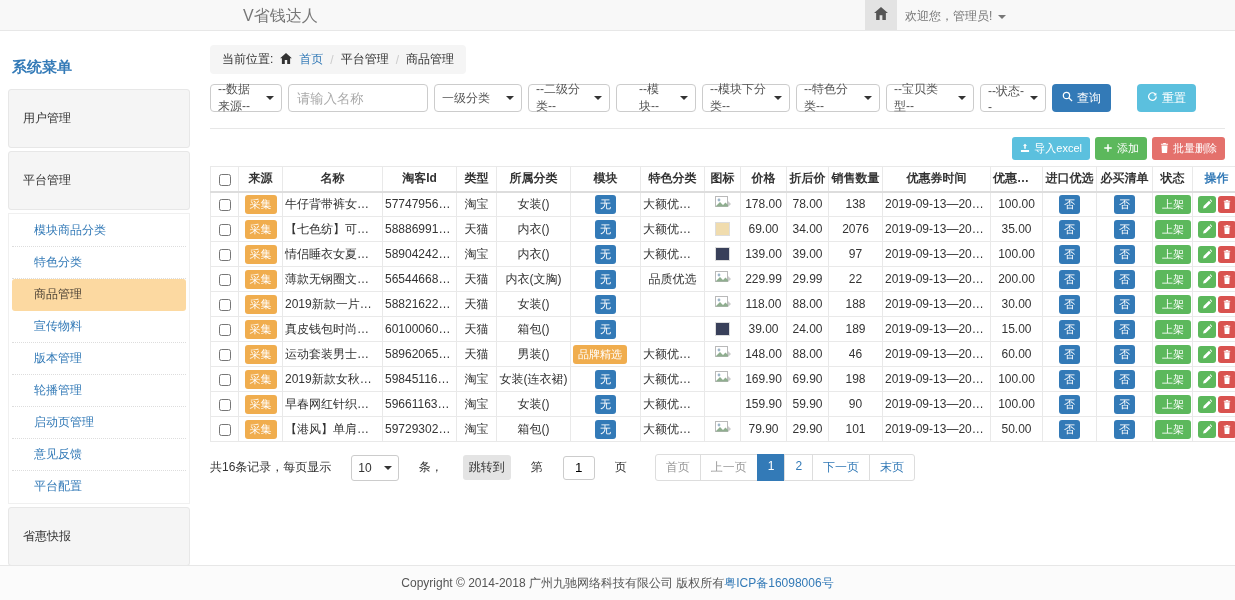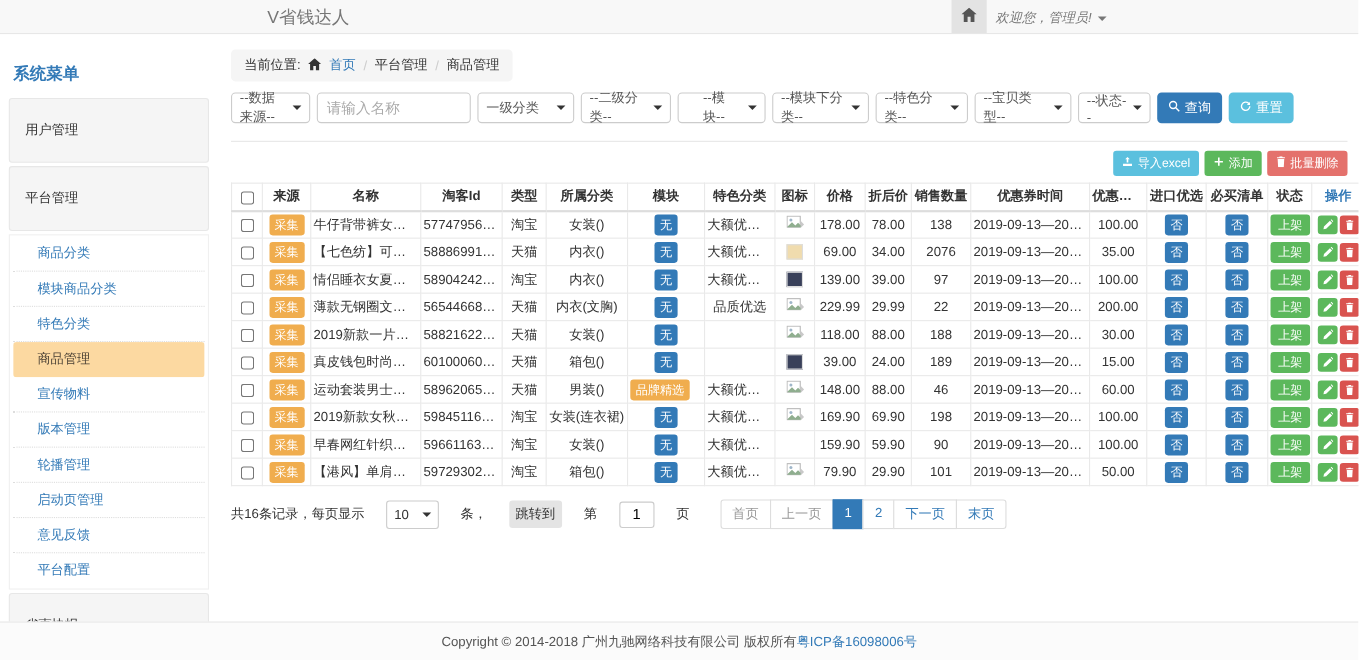--- a/index.html
+++ b/index.html
@@ -8,21 +8,21 @@
     width:1235px; height:600px; overflow:hidden; position:relative;
     font-family:"Liberation Sans","DejaVu Sans",sans-serif;
     font-size:12px; color:#333; background:#fff;
   }
   
   .topbar { position:absolute; top:0; left:0; right:0; height:31px;
     background:#f8f8f8; border-bottom:1px solid #e7e7e7; }
   .brand { position:absolute; left:243px; top:6px; color:#777; font-size:16px; }
   .home-btn { position:absolute; left:865px; top:0; width:32px; height:30px;
     background:#e3e3e3; display:flex; align-items:center; justify-content:center; cursor:pointer; }
-  .welcome { position:absolute; left:905px; top:8px; color:#777; cursor:pointer; display:flex; align-items:center; gap:6px;font-style:italic; }
+  .welcome { position:absolute; left:905px; top:8px; color:#777; cursor:pointer; display:flex; align-items:center; gap:6px; }
   .caret-down { width:0; height:0; border-left:4px solid transparent; border-right:4px solid transparent; border-top:4px solid #777; display:inline-block; }
   
   .sidebar { position:absolute; left:8px; top:48px; width:182px; }
   .sidebar-title { color:#337ab7; font-size:15px; font-weight:bold; padding:10px 4px 12px; }
   .menu-group { background:#f5f5f5; border:1px solid #e7e7e7; border-radius:3px;
     padding:20px 14px; margin-bottom:3px; color:#333; cursor:pointer; }
   .submenu { background:#fff; border:1px solid #f0f0f0; margin-bottom:3px; padding:1px 3px; }
   .sub-item { padding:7px 4px 7px 22px; color:#337ab7; border-bottom:1px dotted #ddd; cursor:pointer; }
   .submenu .sub-item:last-child { border-bottom:none; }
   .sub-item.active { background:#fcd9a1; color:#4d4336; border-radius:3px; border-bottom-color:transparent; }
@@ -37,21 +37,21 @@
     display:inline-flex; align-items:center; justify-content:space-between;
     padding:0 7px; color:#555; cursor:pointer; flex:none; }
   .sel-caret { width:0; height:0; border-left:4px solid transparent; border-right:4px solid transparent;
     border-top:4px solid #333; margin-left:6px; }
   .text-input { height:28px; border:1px solid #ccc; border-radius:4px; padding:0 8px; width:140px; color:#333; }
   .text-input::placeholder { color:#aaa; }
   .btn { height:28px; border:none; border-radius:4px; color:#fff; padding:0 10px;
     display:inline-flex; align-items:center; gap:4px; font-size:12px; cursor:pointer; flex:none;
     font-family:inherit; }
   .btn-primary { background:#337ab7; }
-  .btn-info { background:#5bc0de; }
+  .btn-info { background:#5bc0de;margin-left:20px; }
   .btn-success { background:#5cb85c; }
   .btn-danger { background:#e4716c; }
   .divider { border:none; border-top:1px solid #e7e7e7; margin:16px 0 0; }
   .toolbar { display:flex; justify-content:flex-end; gap:5px; margin:8px 0 6px; }
   .btn-sm { height:23px; padding:0 8px; border-radius:3px; font-size:11px; }
   
   table { width:100%; border-collapse:collapse; table-layout:fixed; }
   th, td { border:1px solid #e9e9e9; text-align:center; padding:2px 2px; height:25px;
     overflow:hidden; white-space:nowrap; text-overflow:ellipsis; font-size:12px; }
   th { font-weight:bold; border-bottom:2px solid #ddd; background:#fff; }
@@ -106,21 +106,20 @@
   </div>
 </div>
 
 <div class="sidebar">
   <div class="sidebar-title">系统菜单</div>
   <div id="menu-top">
       <div class="menu-group">用户管理</div>
       <div class="menu-group">平台管理</div>
     </div>
   <div class="submenu" id="menu-children">
-      <div class="sub-item">商品分类</div>
       <div class="sub-item">模块商品分类</div>
       <div class="sub-item">特色分类</div>
       <div class="sub-item active">商品管理</div>
       <div class="sub-item">宣传物料</div>
       <div class="sub-item">版本管理</div>
       <div class="sub-item">轮播管理</div>
       <div class="sub-item">启动页管理</div>
       <div class="sub-item">意见反馈</div>
       <div class="sub-item">平台配置</div>
     </div>

